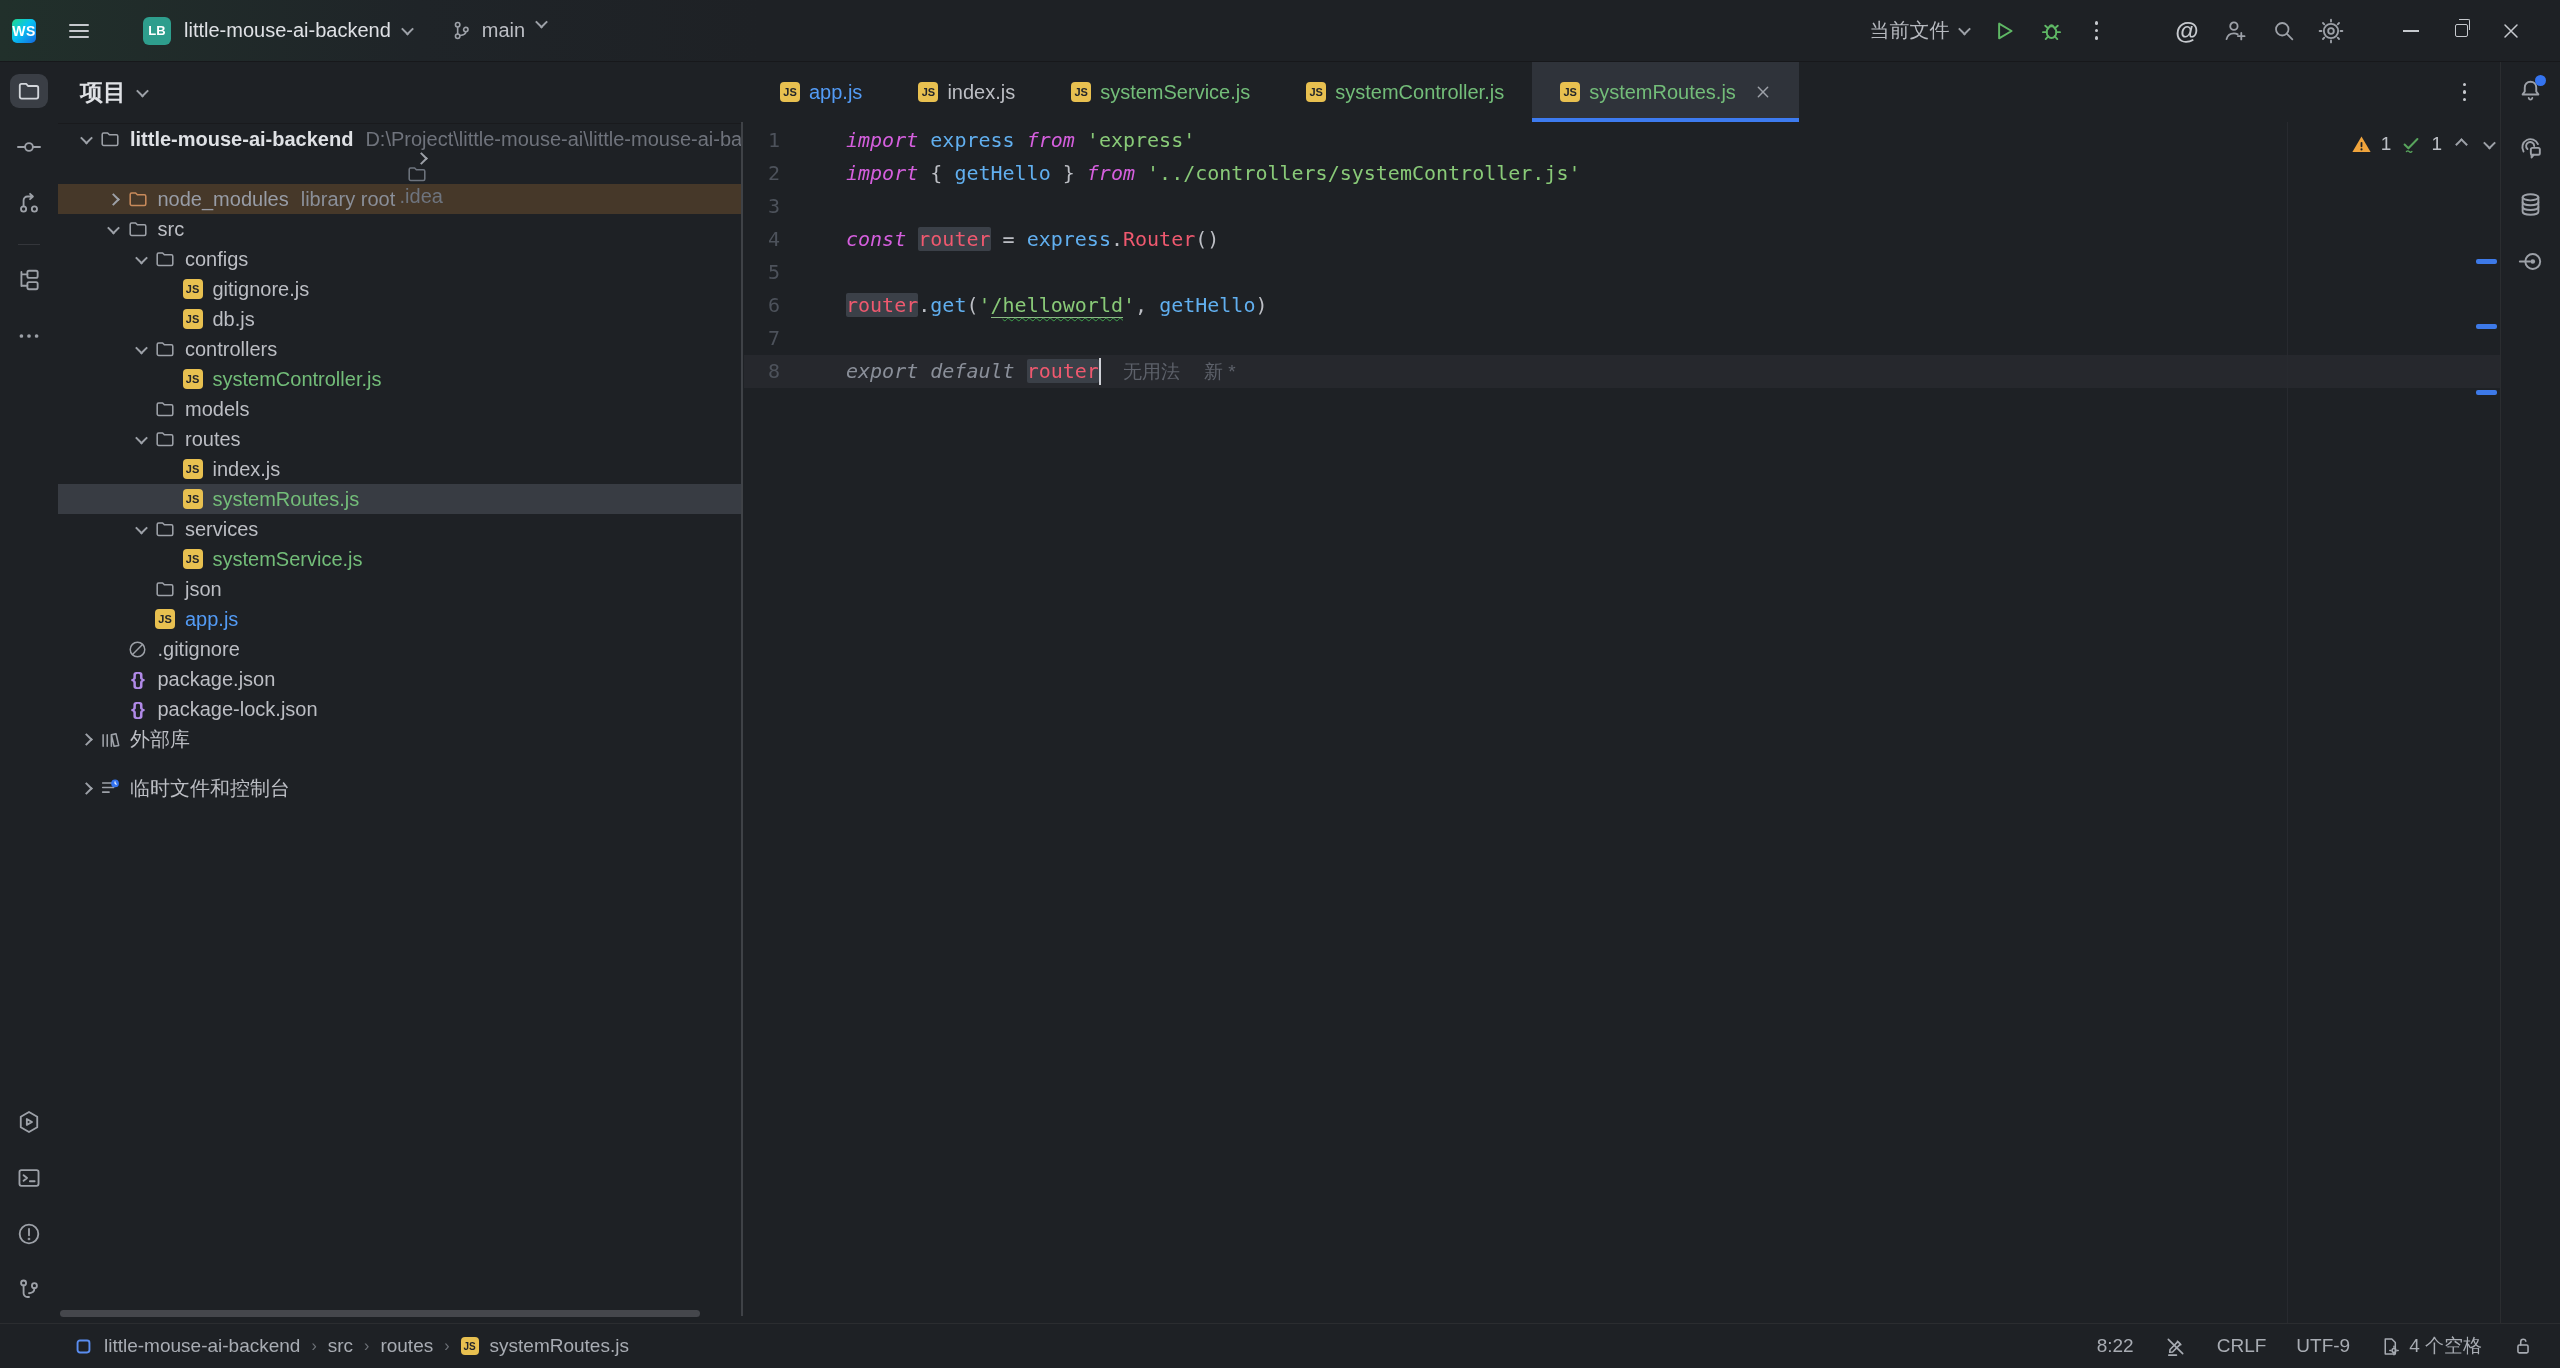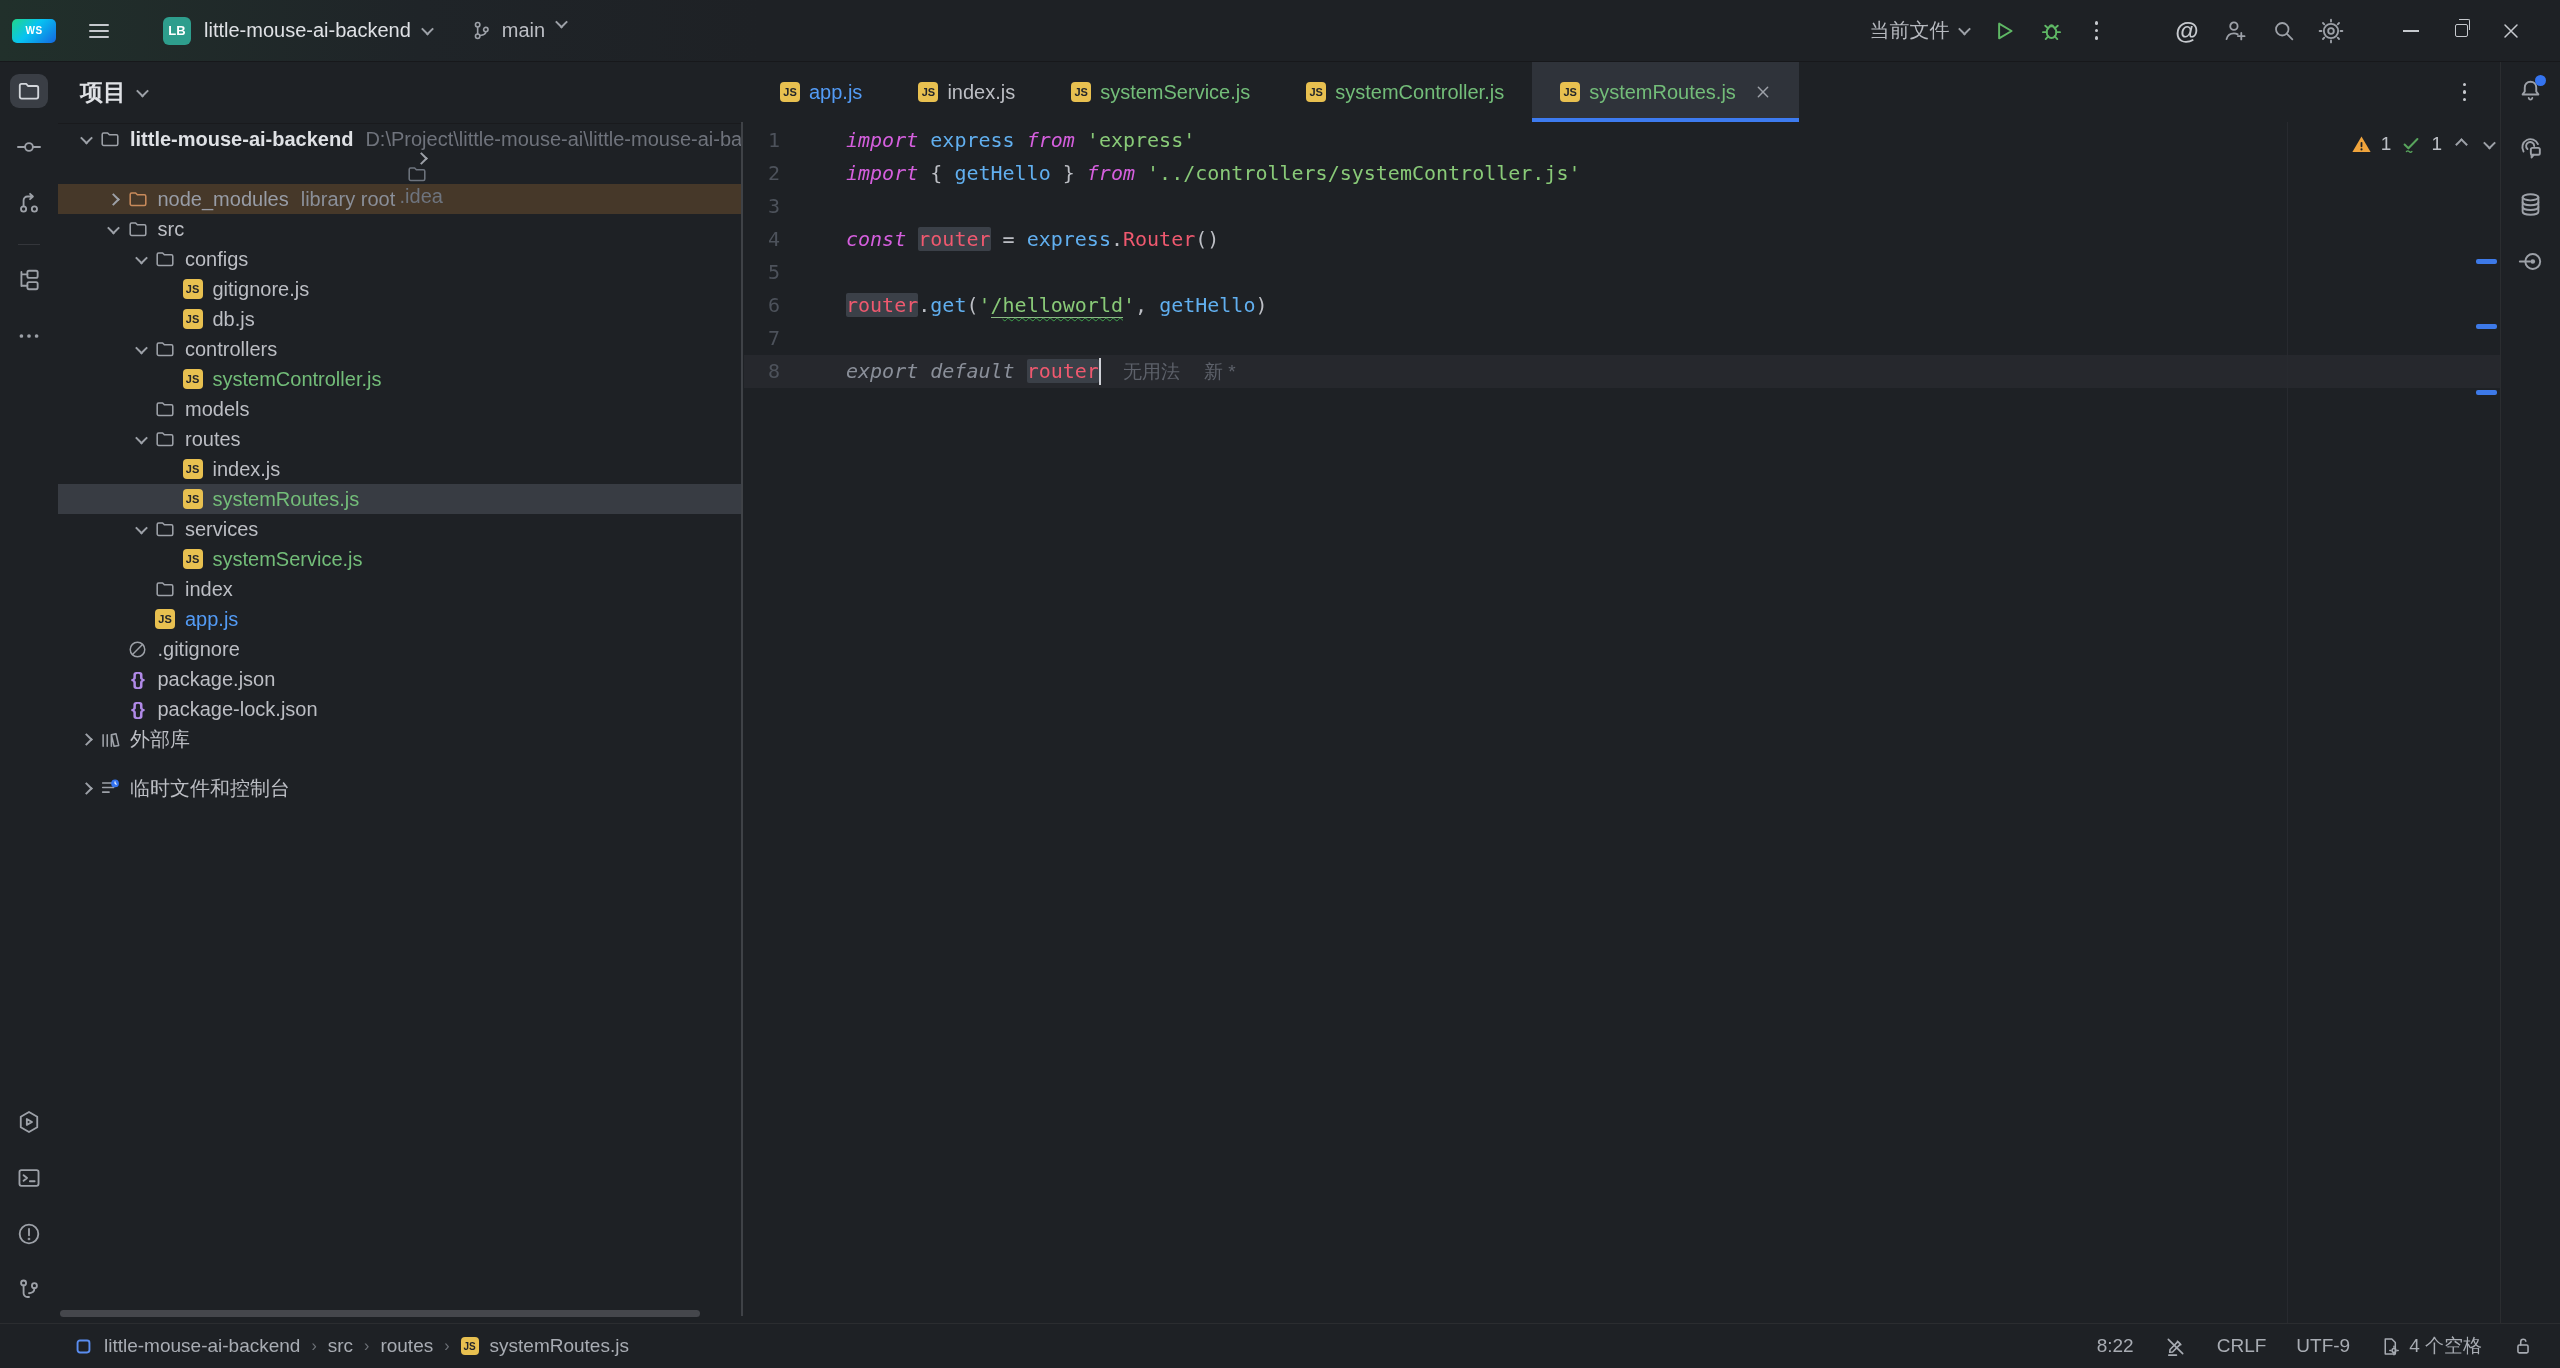--- a/index.html
+++ b/index.html
@@ -4,21 +4,21 @@
 <style>
   *{box-sizing:border-box}
   html,body{margin:0;padding:0}
   body{width:2560px;height:1368px;background:#1e2125;color:#bcbec4;font-family:"Liberation Sans",sans-serif;overflow:hidden;position:relative}
   svg{display:block}
   .ic{stroke:#9da1a8;fill:none;stroke-width:1.7;stroke-linecap:round;stroke-linejoin:round}
 
   
   .titlebar{position:absolute;top:0;left:0;right:0;height:62px;display:flex;align-items:center;
     background:linear-gradient(90deg,#21302b 0px,#1f2428 420px,#1e2125 760px);border-bottom:1px solid #17181b;padding:0 24px 0 12px}
-  .wslogo{width:44px;height:24px;border-radius:5px;background:linear-gradient(135deg,#21d789,#07c3f2 45%,#1467e0);display:flex;align-items:center;justify-content:center;font-size:10px;font-weight:bold;color:#fff;letter-spacing:.5px}
+  .wslogo{width:24px;height:24px;border-radius:5px;background:linear-gradient(135deg,#21d789,#07c3f2 45%,#1467e0);display:flex;align-items:center;justify-content:center;font-size:14px;font-weight:bold;color:#fff;letter-spacing:.5px}
   .hamb{width:20px;height:14px;display:flex;flex-direction:column;justify-content:space-between;margin-left:33px}
   .hamb i{display:block;height:2px;background:#c6c9ce;border-radius:1px}
   .avatar{width:28px;height:28px;border-radius:6px;background:#2e9e8d;color:#fff;font-size:13px;font-weight:bold;display:flex;align-items:center;justify-content:center;margin-left:54px}
   .projname{margin-left:13px;font-size:20px;color:#dfe1e5}
   .cv{width:9px;height:9px;border-right:2px solid #9da1a8;border-bottom:2px solid #9da1a8;display:inline-block}
   .cv.down{transform:rotate(45deg) translate(-1px,-1px)}
   .cv.right{transform:rotate(-45deg)}
   .tb-chev{margin-left:12px}
   .branchgrp{display:flex;align-items:flex-start;margin-left:38px;gap:9px}
   .branchname{font-size:20px;color:#bcbec4}
@@ -396,21 +396,21 @@
         </span>
         <span class="tlabel c-green">systemService.js</span>
       </div>
       <div class="row" style="padding-left: 70px;">
         <span class="chevbox"></span>
         <span class="ticon">
           <svg class="ic" width="22" height="22" viewBox="0 0 24 24" style="stroke:#9da1a8">
             <path d="M3.5 7c0-.9.7-1.6 1.6-1.6h4.3l1.9 2h7.6c.9 0 1.6.7 1.6 1.6v8.4c0 .9-.7 1.6-1.6 1.6H5.1c-.9 0-1.6-.7-1.6-1.6z"></path>
           </svg>
         </span>
-        <span class="tlabel c-default">index</span>
+        <span class="tlabel c-default">json</span>
       </div>
       <div class="row" style="padding-left: 70px;">
         <span class="chevbox"></span>
         <span class="ticon">
           <span class="jsbadge">JS</span>
         </span>
         <span class="tlabel c-blue">app.js</span>
       </div>
       <div class="row" style="padding-left: 42.5px;">
         <span class="chevbox"></span>

